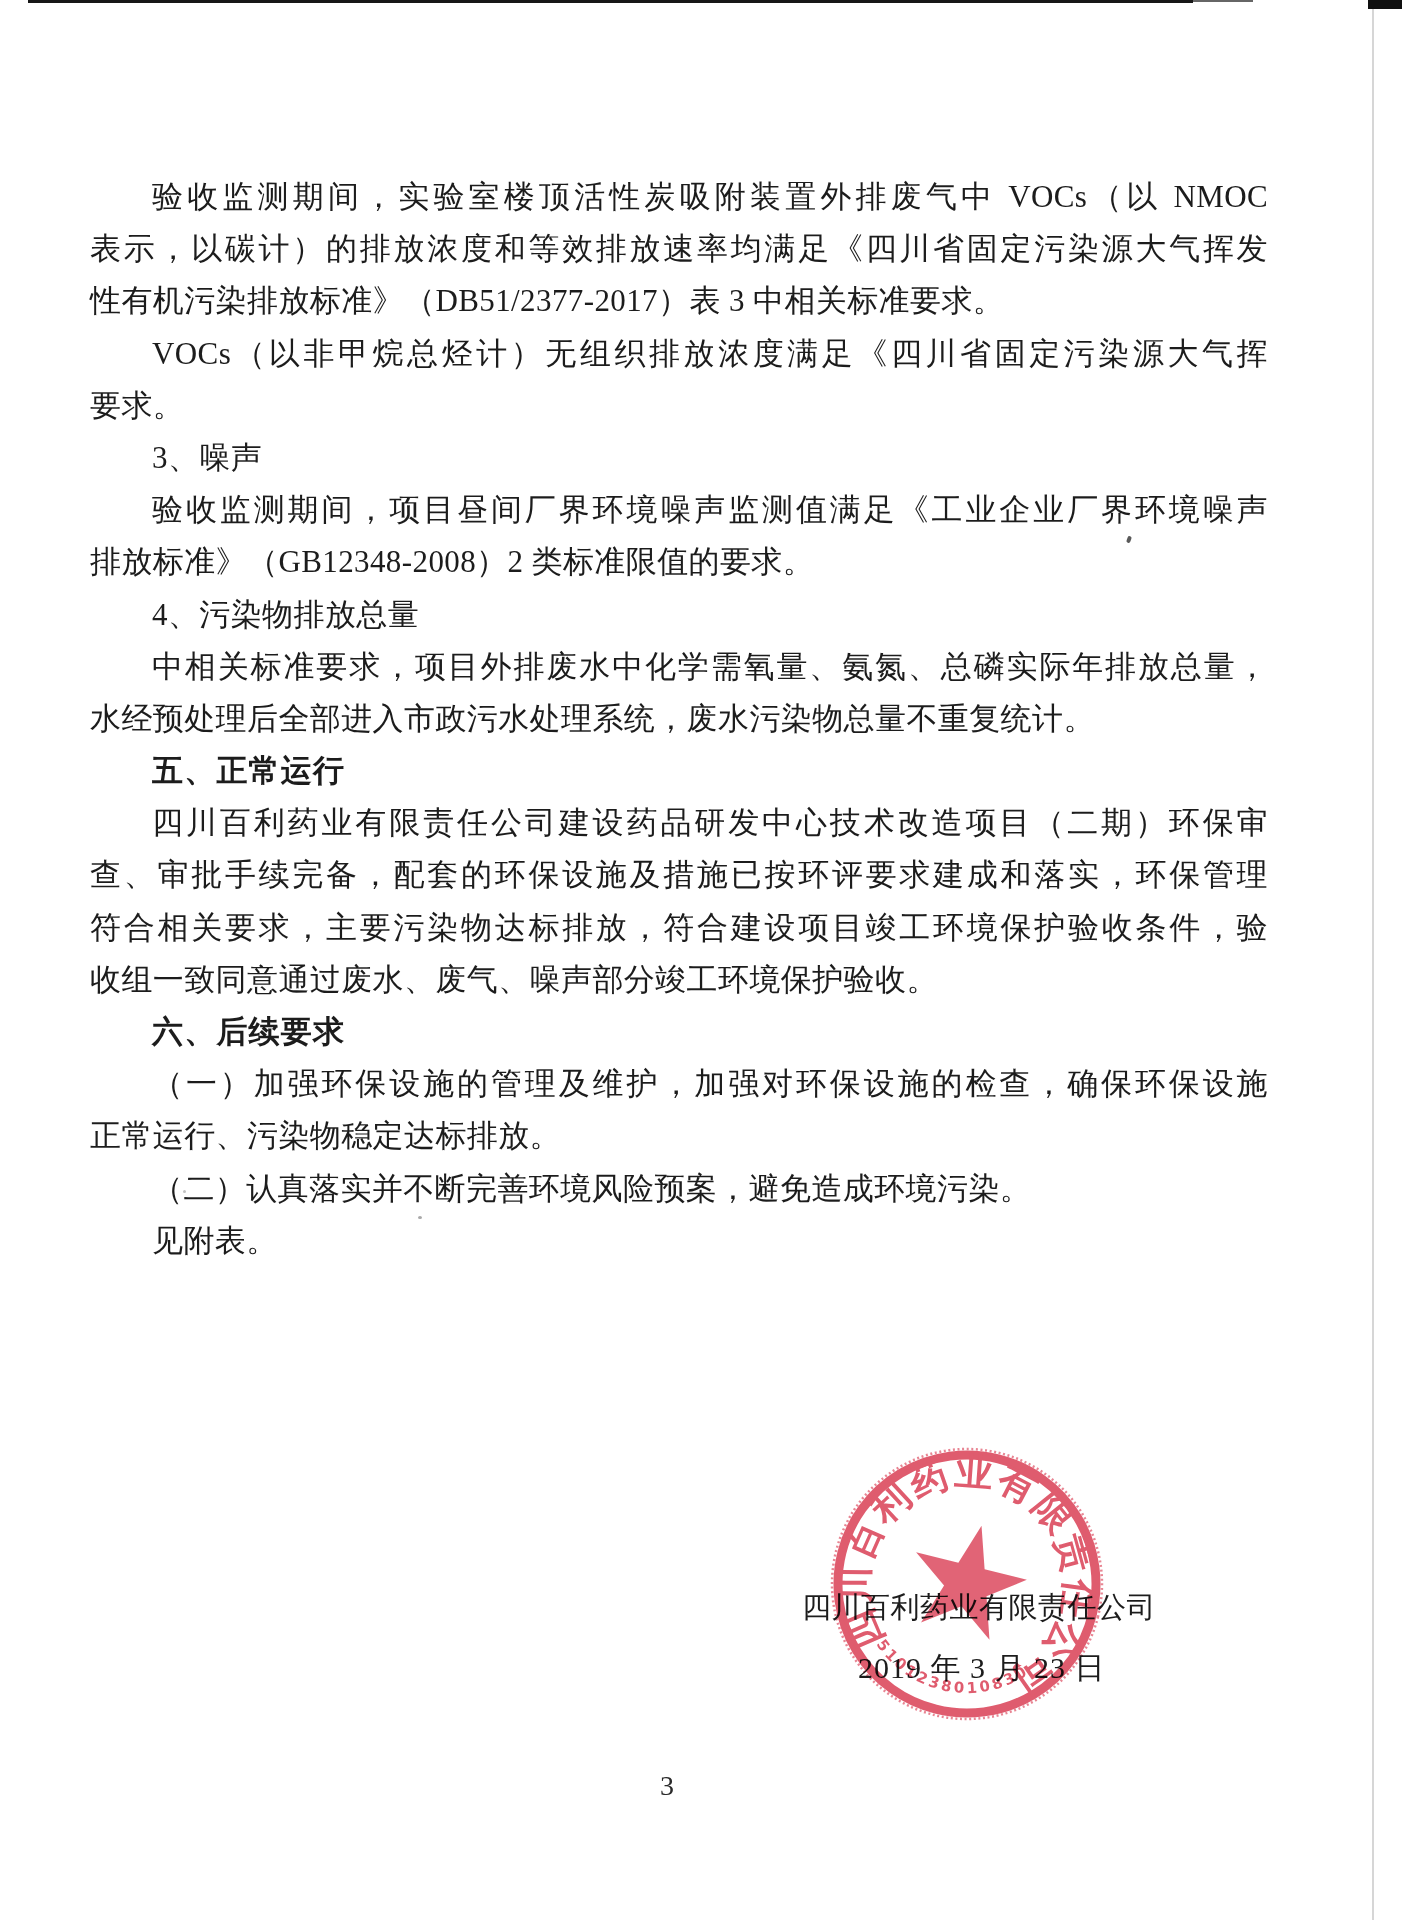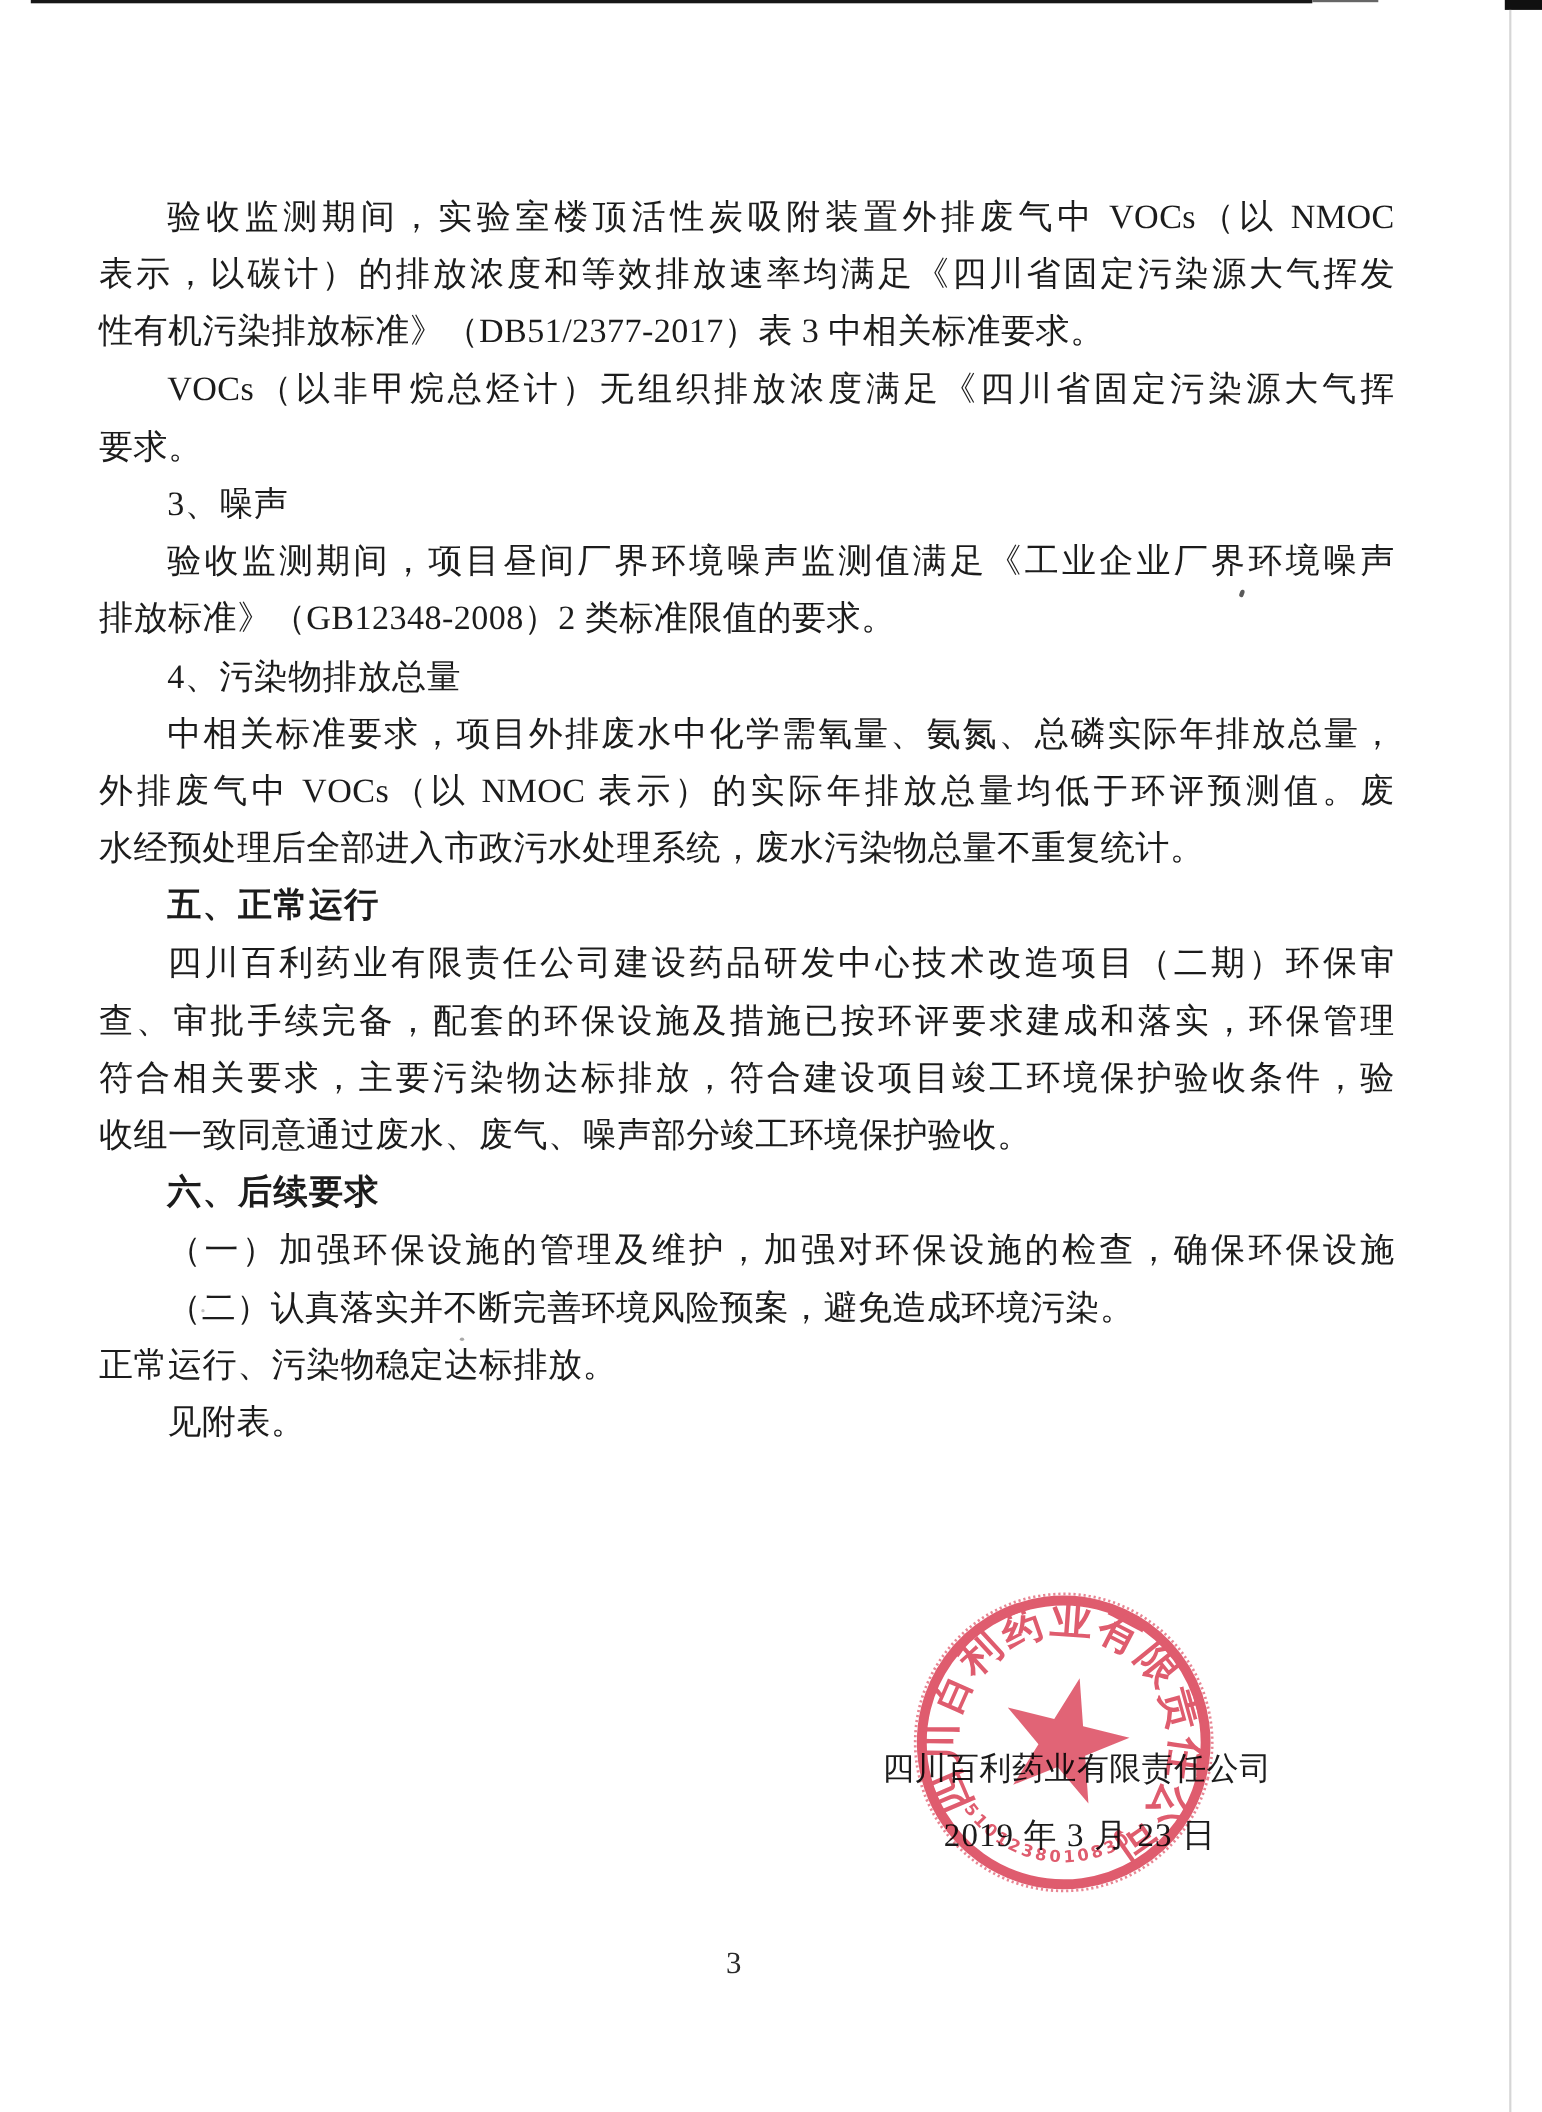--- a/index.html
+++ b/index.html
@@ -60,31 +60,30 @@
   <div class="line indent justify">验收监测期间，实验室楼顶活性炭吸附装置外排废气中 VOCs（以 NMOC</div>
   <div class="line justify">表示，以碳计）的排放浓度和等效排放速率均满足《四川省固定污染源大气挥发</div>
   <div class="line">性有机污染排放标准》（DB51/2377-2017）表 3 中相关标准要求。</div>
   <div class="line indent justify">VOCs（以非甲烷总烃计）无组织排放浓度满足《四川省固定污染源大气挥</div>
   <div class="line">要求。</div>
   <div class="line indent">3、噪声</div>
   <div class="line indent justify">验收监测期间，项目昼间厂界环境噪声监测值满足《工业企业厂界环境噪声</div>
   <div class="line">排放标准》（GB12348-2008）2 类标准限值的要求。</div>
   <div class="line indent">4、污染物排放总量</div>
   <div class="line indent justify">中相关标准要求，项目外排废水中化学需氧量、氨氮、总磷实际年排放总量，</div>
-  <div class="line justify">外排废气中 VOCs（以 NMOC 表示）的实际年排放总量均低于环评预测值。废</div>
   <div class="line">水经预处理后全部进入市政污水处理系统，废水污染物总量不重复统计。</div>
   <div class="line indent bold">五、正常运行</div>
   <div class="line indent justify">四川百利药业有限责任公司建设药品研发中心技术改造项目（二期）环保审</div>
   <div class="line justify">查、审批手续完备，配套的环保设施及措施已按环评要求建成和落实，环保管理</div>
   <div class="line justify">符合相关要求，主要污染物达标排放，符合建设项目竣工环境保护验收条件，验</div>
   <div class="line">收组一致同意通过废水、废气、噪声部分竣工环境保护验收。</div>
   <div class="line indent bold">六、后续要求</div>
   <div class="line indent justify">（一）加强环保设施的管理及维护，加强对环保设施的检查，确保环保设施</div>
+  <div class="line">正常运行、污染物稳定达标排放。</div>
   <div class="line indent">（二）认真落实并不断完善环境风险预案，避免造成环境污染。</div>
-  <div class="line">正常运行、污染物稳定达标排放。</div>
   <div class="line indent">见附表。</div>
 </div>
 
 <div class="sig-company">四川百利药业有限责任公司</div>
 <div class="sig-date">2019 年 3 月 23 日</div>
 
 <div class="page-number">3</div>
 
 <svg class="stamp" viewBox="0 0 300 300">
   <g transform="translate(150,150) rotate(14)">

